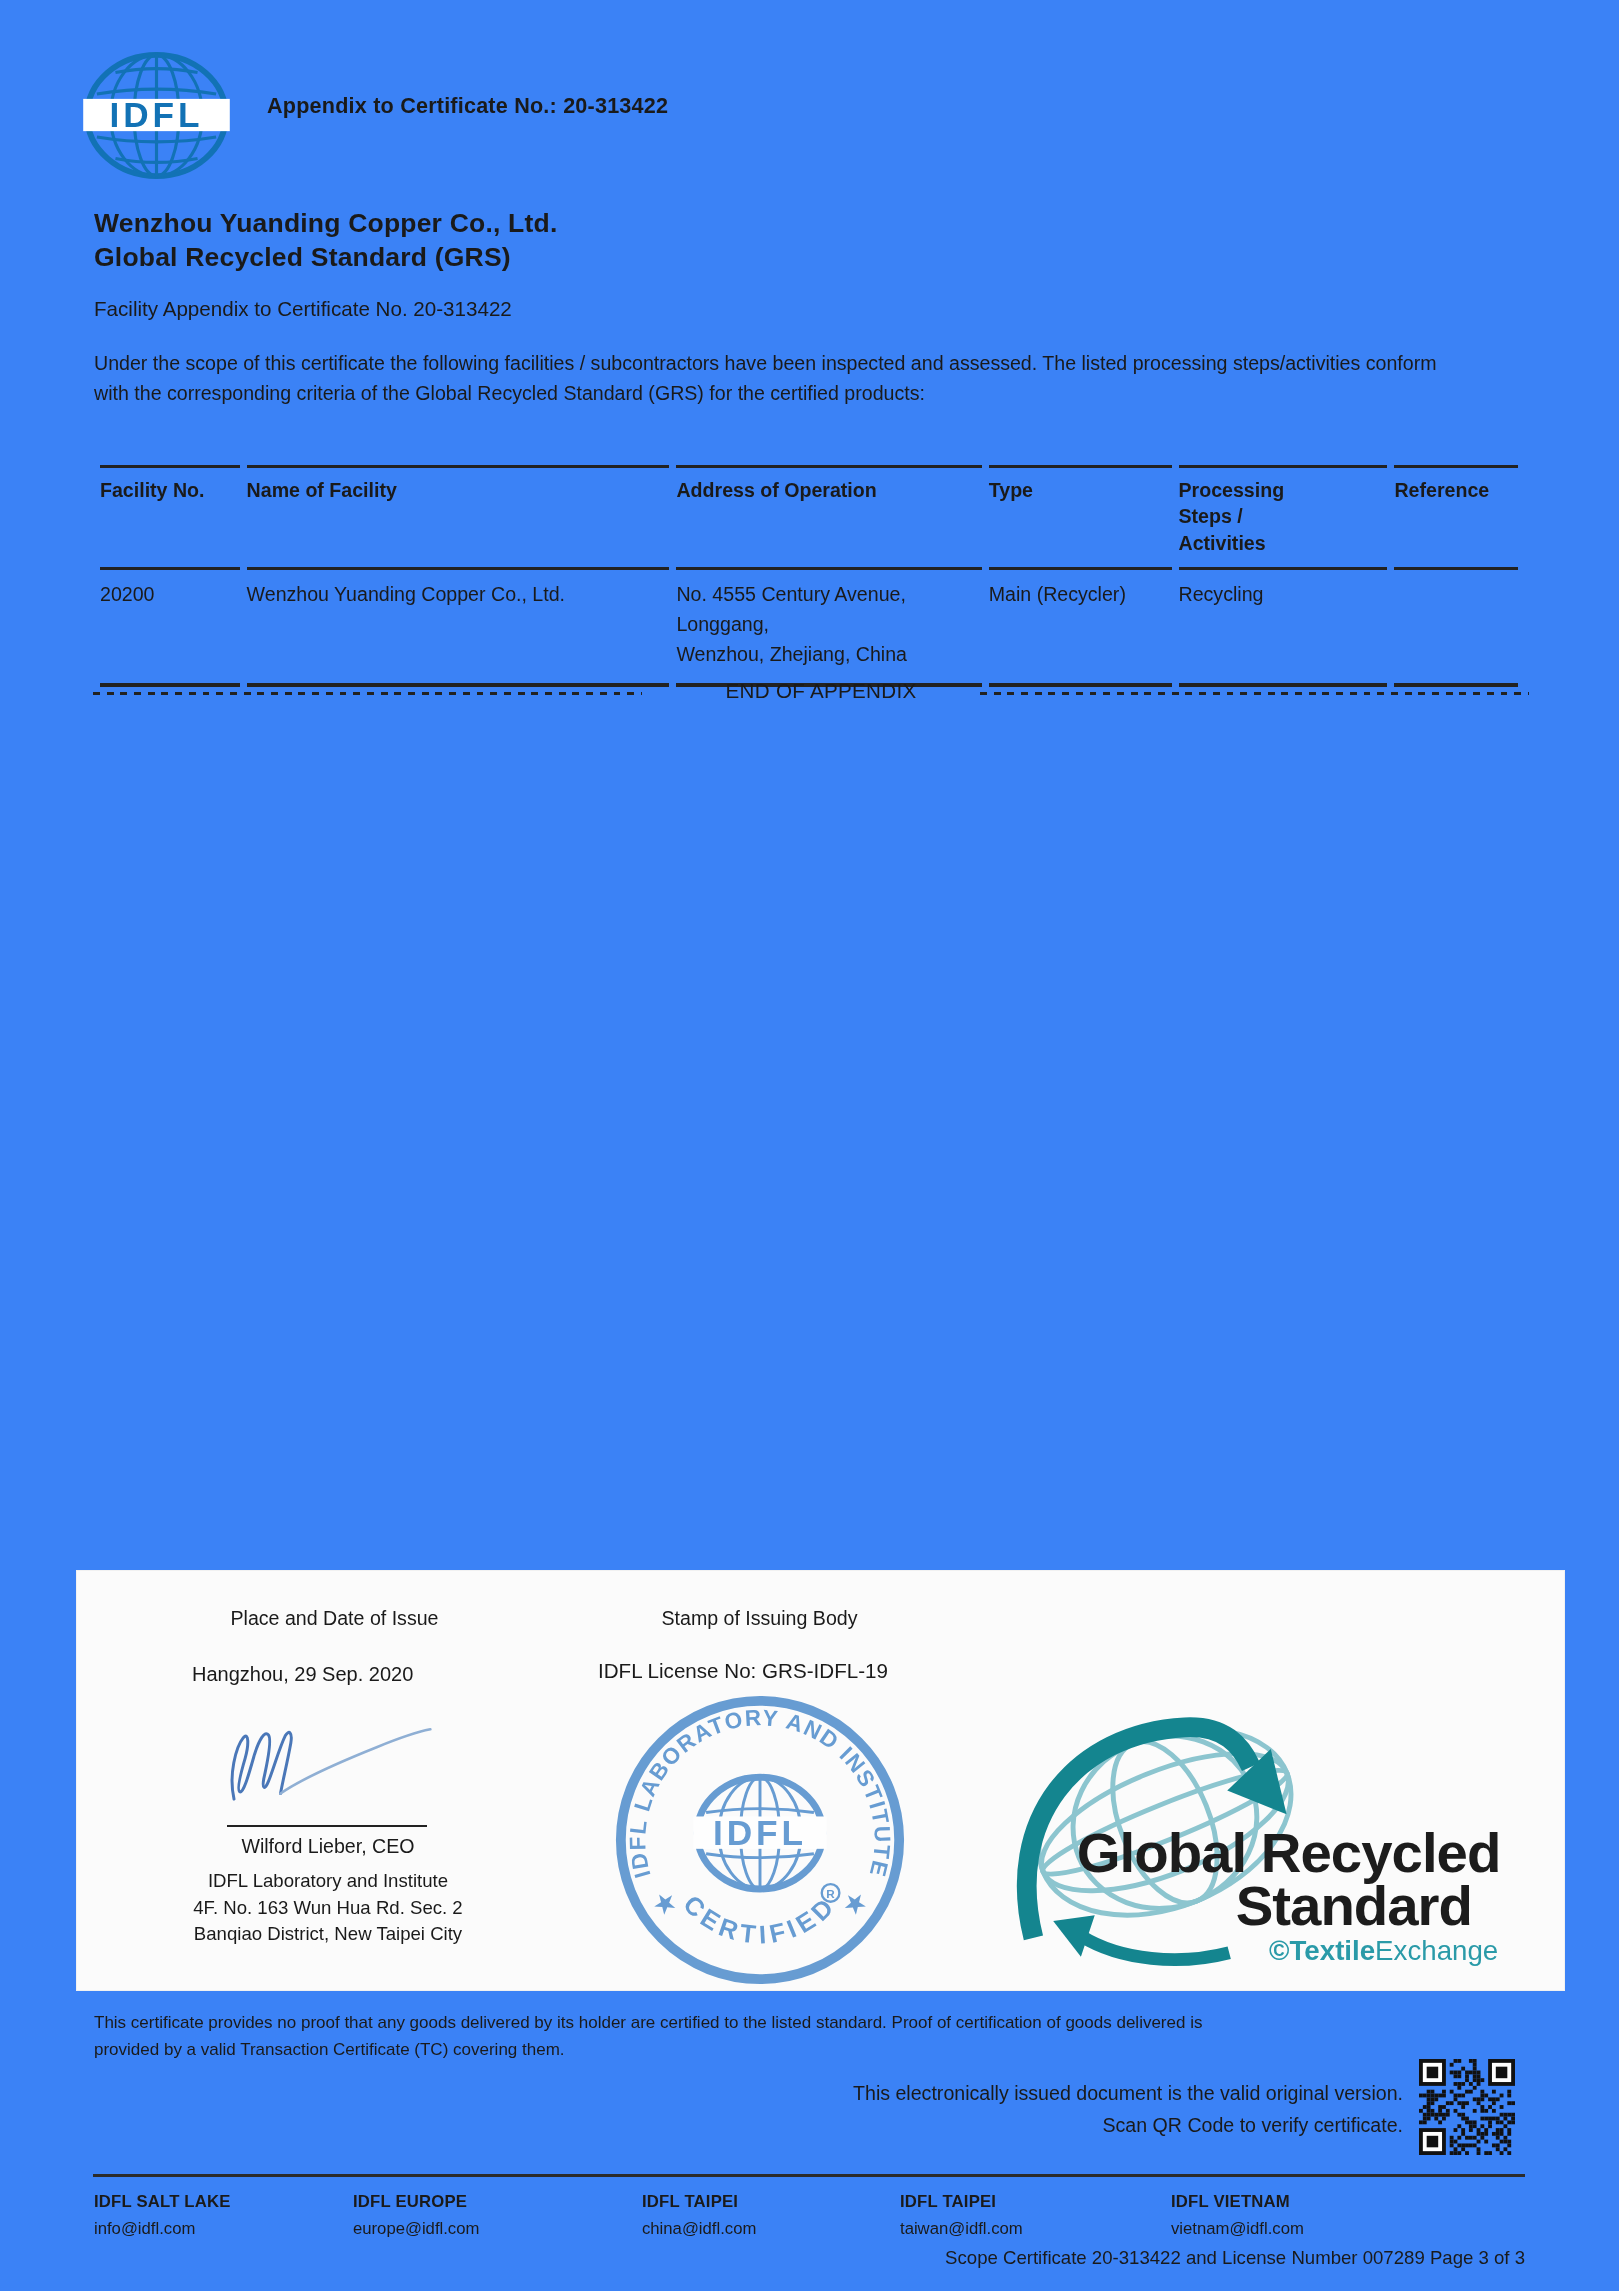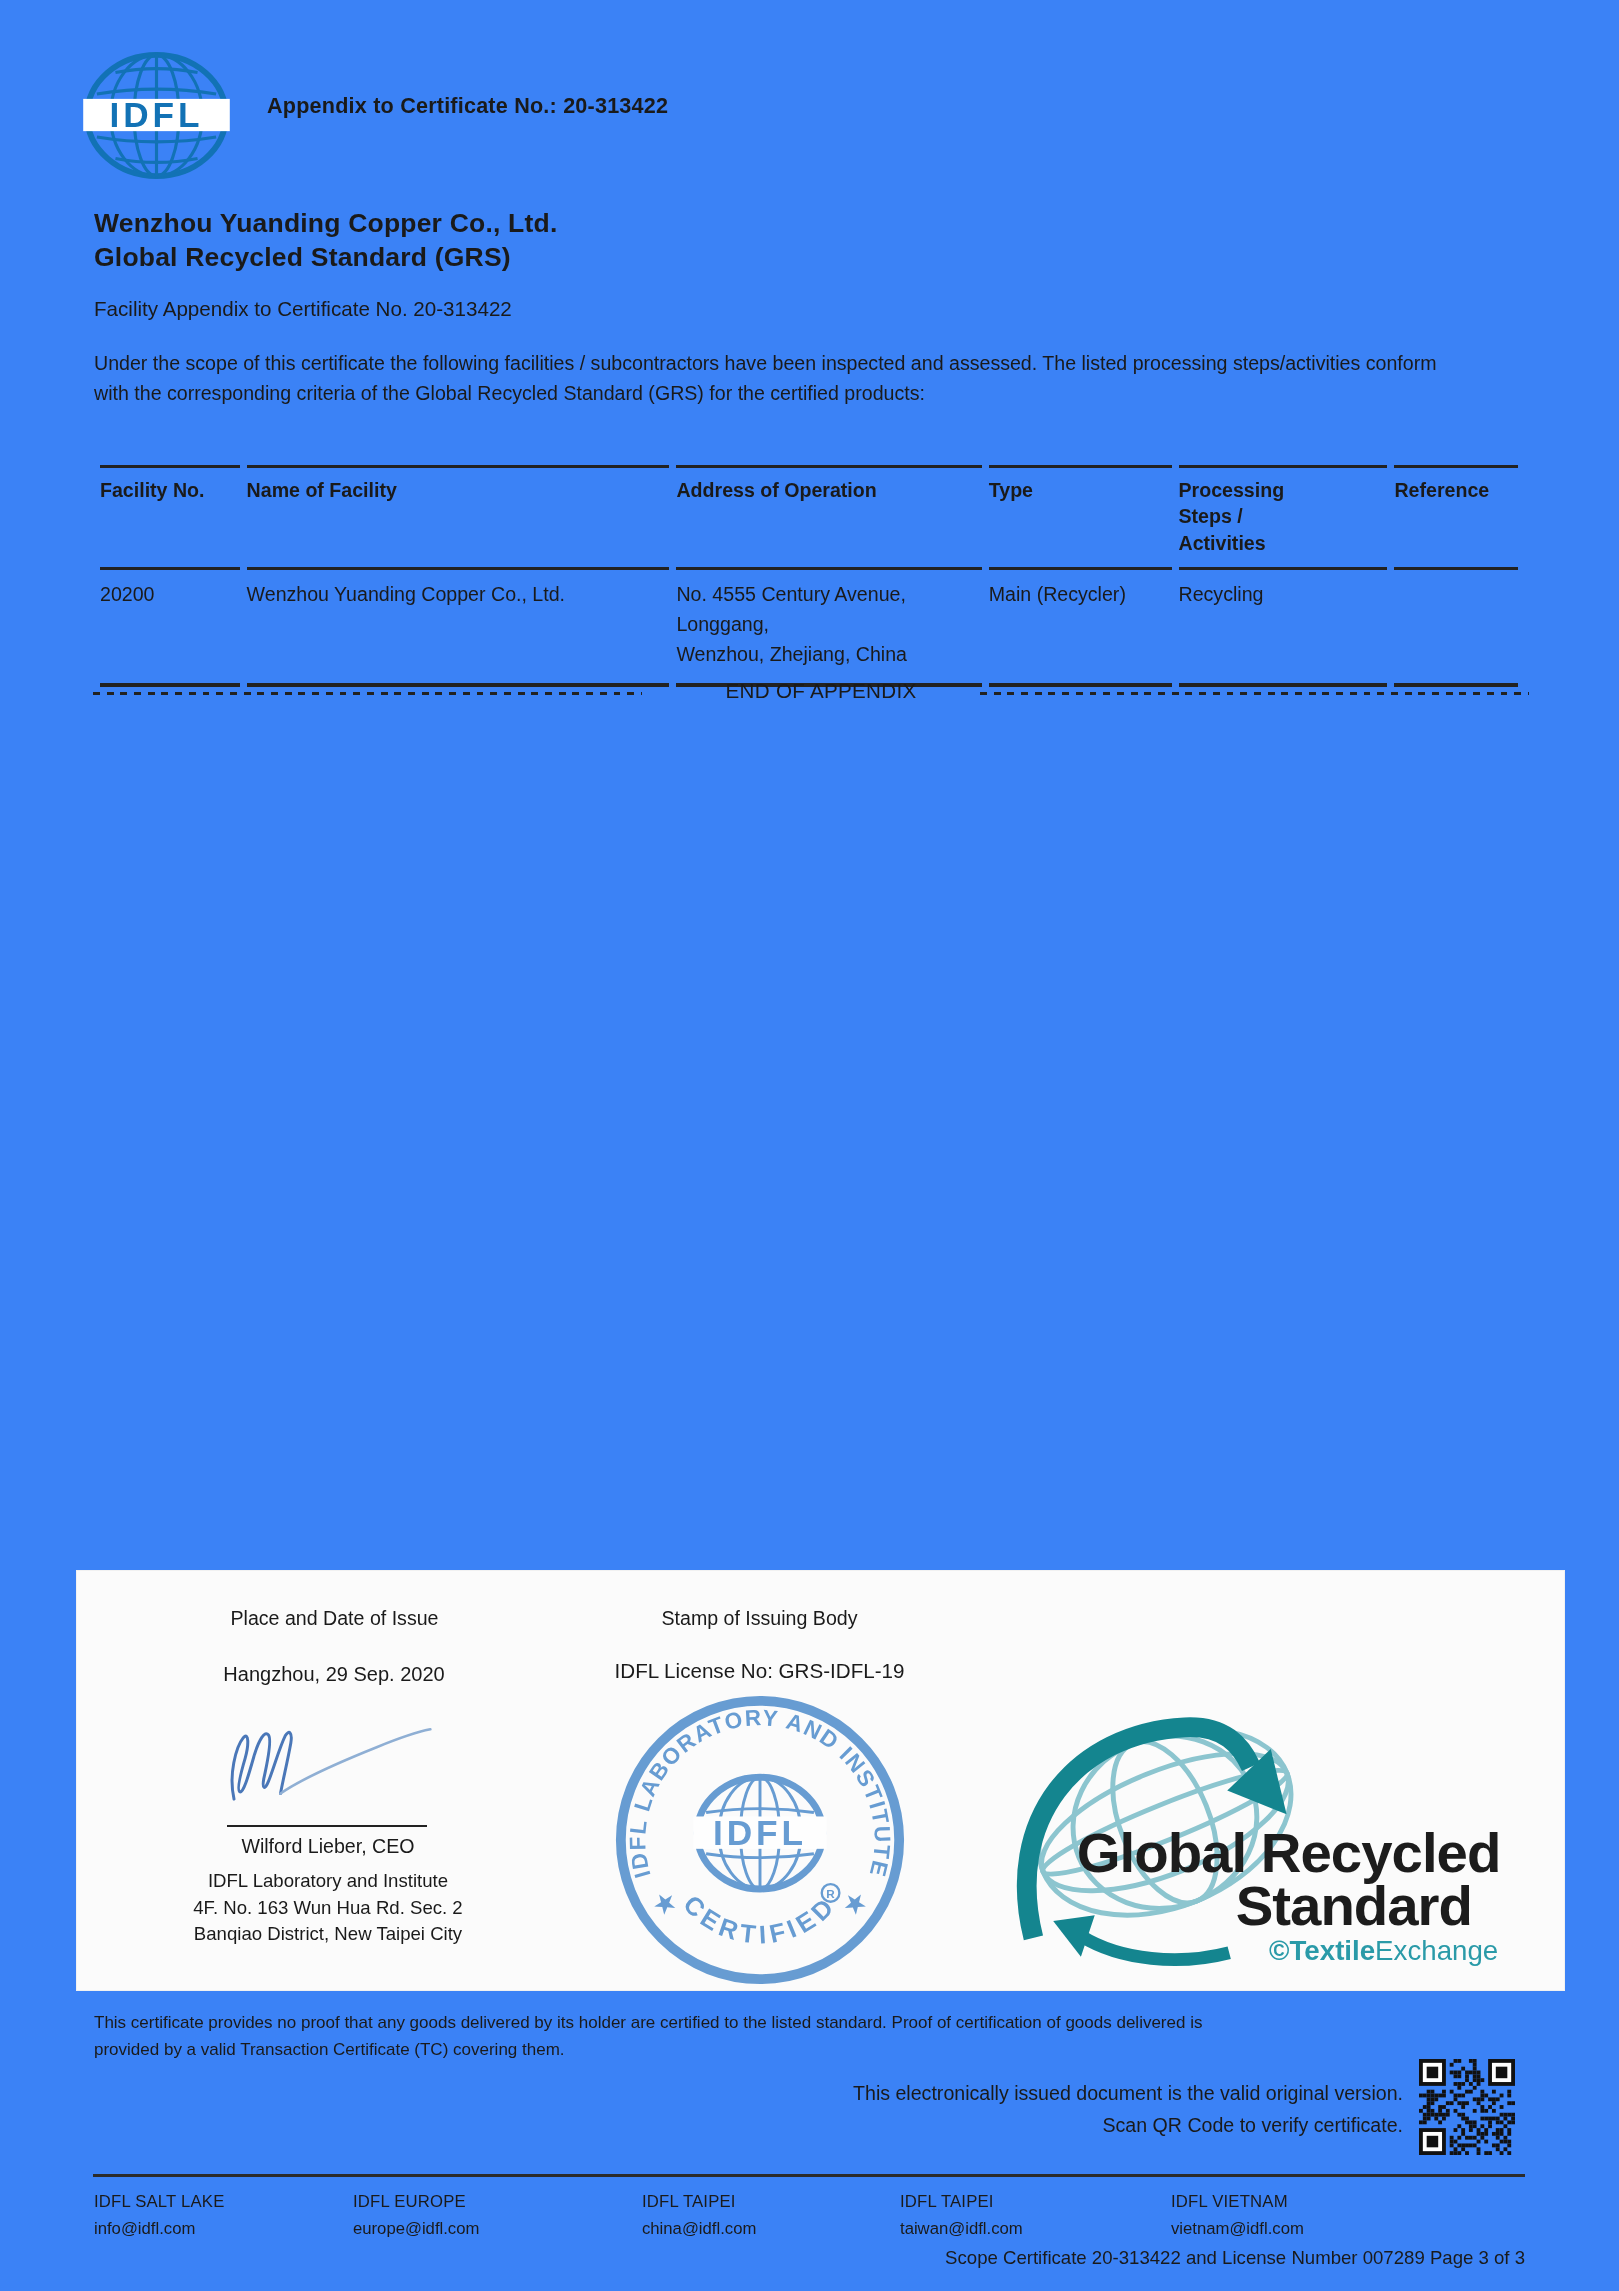--- a/index.html
+++ b/index.html
@@ -23,31 +23,31 @@
   table.facility td { text-align:left; vertical-align:top; font-size:19.6px; line-height:30px;
     border-bottom:4.9px solid #222; padding:8.8px 3.9px 13.7px 0; }
   .addr-line { display:block; }
 
   .end-dash { height:2.9px; background:repeating-linear-gradient(90deg,#222 0 6.9px,transparent 6.9px 13.7px); }
   .end-text { left:674px; top:679px; width:294px; text-align:center; font-size:20.6px; letter-spacing:0.3px; }
 
   .bottom-panel { left:76px; top:1570px; width:1489px; height:421px; background:#fbfbfb; border:1px solid #f1f1f1; }
 
   .lbl { font-size:19.6px; text-align:center; }
-  .val { font-size:20px; text-align:center; }
+  .val { font-size:20px; }
   .sig-line { left:227px; top:1825px; width:200px; height:2px; background:#222; }
   .sig-name { left:220px; top:1835px; width:216px; text-align:center; font-size:19.6px; }
   .org-line { width:314px; text-align:center; font-size:18.6px; }
 
   .disclaimer { left:94px; top:2009px; width:1392px; font-size:17px; line-height:27px; }
   .verify { left:686px; top:2077px; width:717px; text-align:right; font-size:19.6px; line-height:32px; }
 
   .footer-rule { left:93px; top:2174px; width:1432px; height:2.9px; background:#2b2b2b; }
   .office { top:2192px; }
-  .office .oname { font-size:16.7px; font-weight:normal; letter-spacing:0.2px; }
+  .office .oname { font-size:16.7px; font-weight:bold; letter-spacing:0.2px; }
   .office .omail { font-size:16.7px; margin-top:6.9px; }
   .page-info { left:745px; top:2247px; width:780px; text-align:right; font-size:18.6px; }
 
   svg text { font-family:"Liberation Sans", "DejaVu Sans", sans-serif; }
 </style>
 </head>
 <body>
 
 <div class="page">
 

